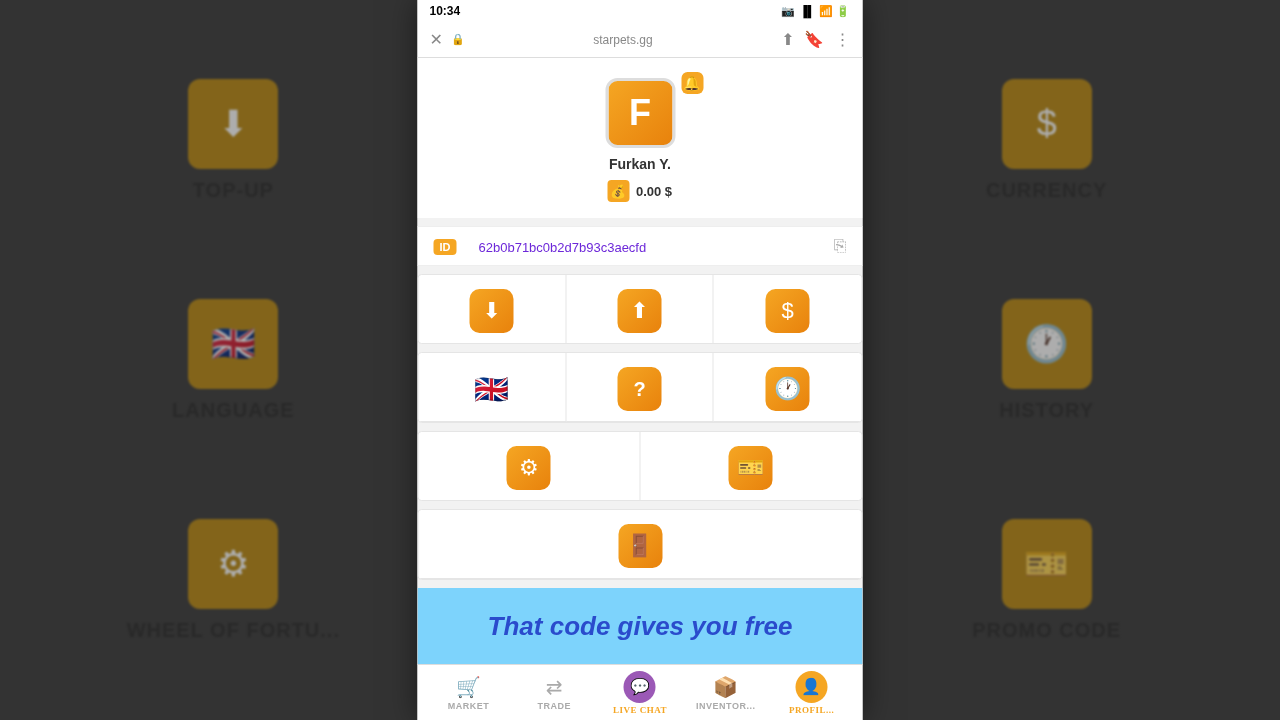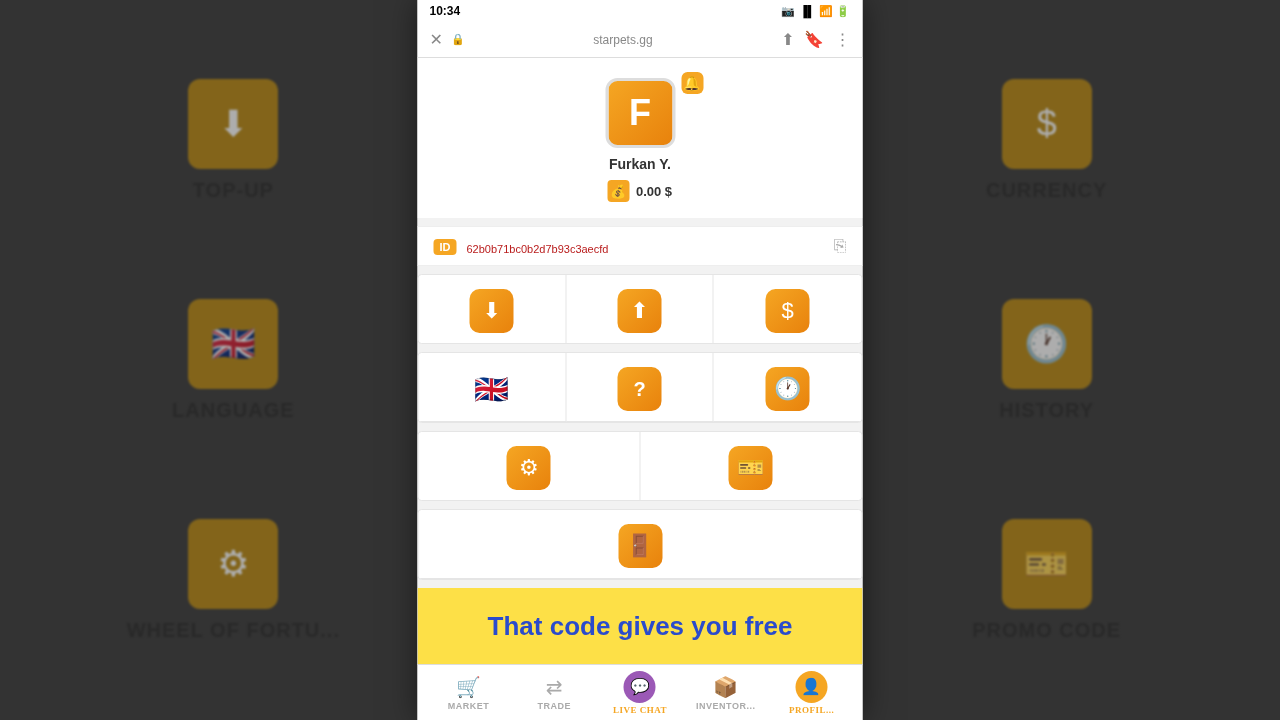--- a/index.html
+++ b/index.html
@@ -222,23 +222,24 @@
     .id-badge {
       background: #f5a623;
       color: white;
       font-size: 11px;
       font-weight: 700;
       padding: 2px 6px;
       border-radius: 4px;
     }
 
     .id-value {
-      font-size: 11px;
-      color: #b91c1c;
+      font-size: 13px;
+      color: #6d28d9;
       flex: 1;
+      margin-left: 12px;
     }
 
     .copy-icon {
       color: #aaa;
       font-size: 16px;
       cursor: pointer;
     }
 
     
     .menu-grid {
@@ -295,23 +296,24 @@
       display: grid;
       grid-template-columns: 1fr;
       border: 1px solid #e5e5e5;
       border-radius: 4px;
       margin: 0 0 8px;
       overflow: hidden;
     }
 
     
     .promo-text-section {
-      background: #fde047;
+      background: #7dd3fc;
       padding: 20px 29px;
       text-align: center;
+      font-style: italic;
     }
 
     .promo-text {
       font-size: 26px;
       font-weight: 700;
       color: #2a4bcc;
       line-height: 1.4;
     }
 
     

